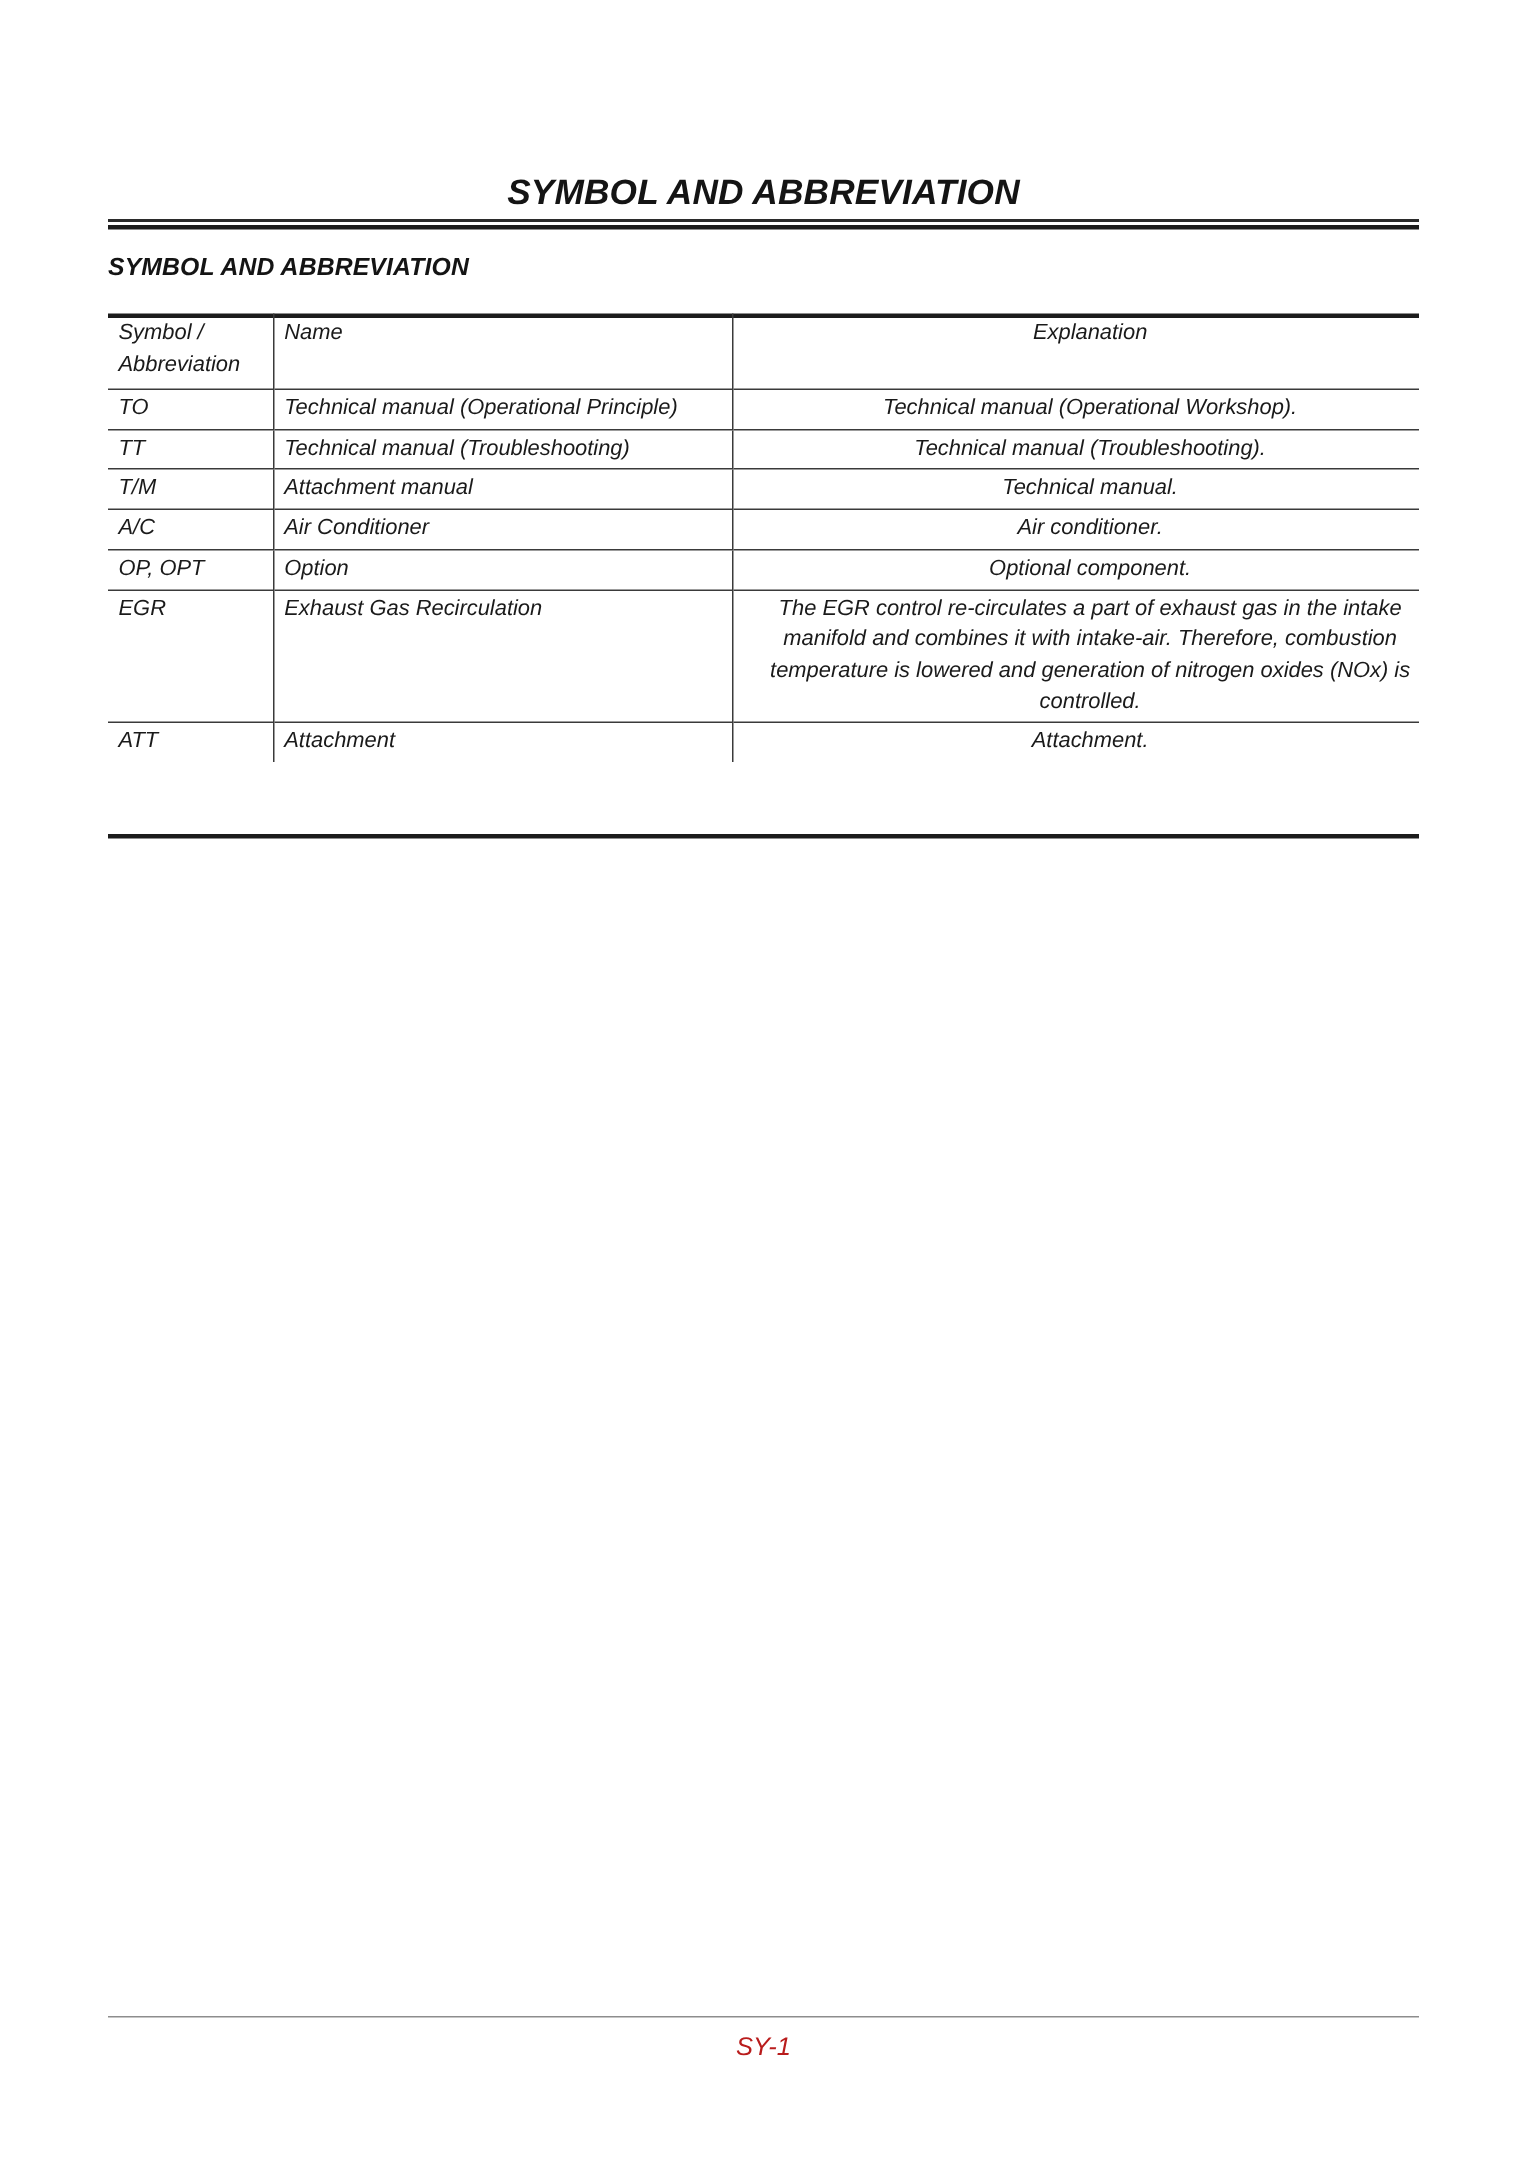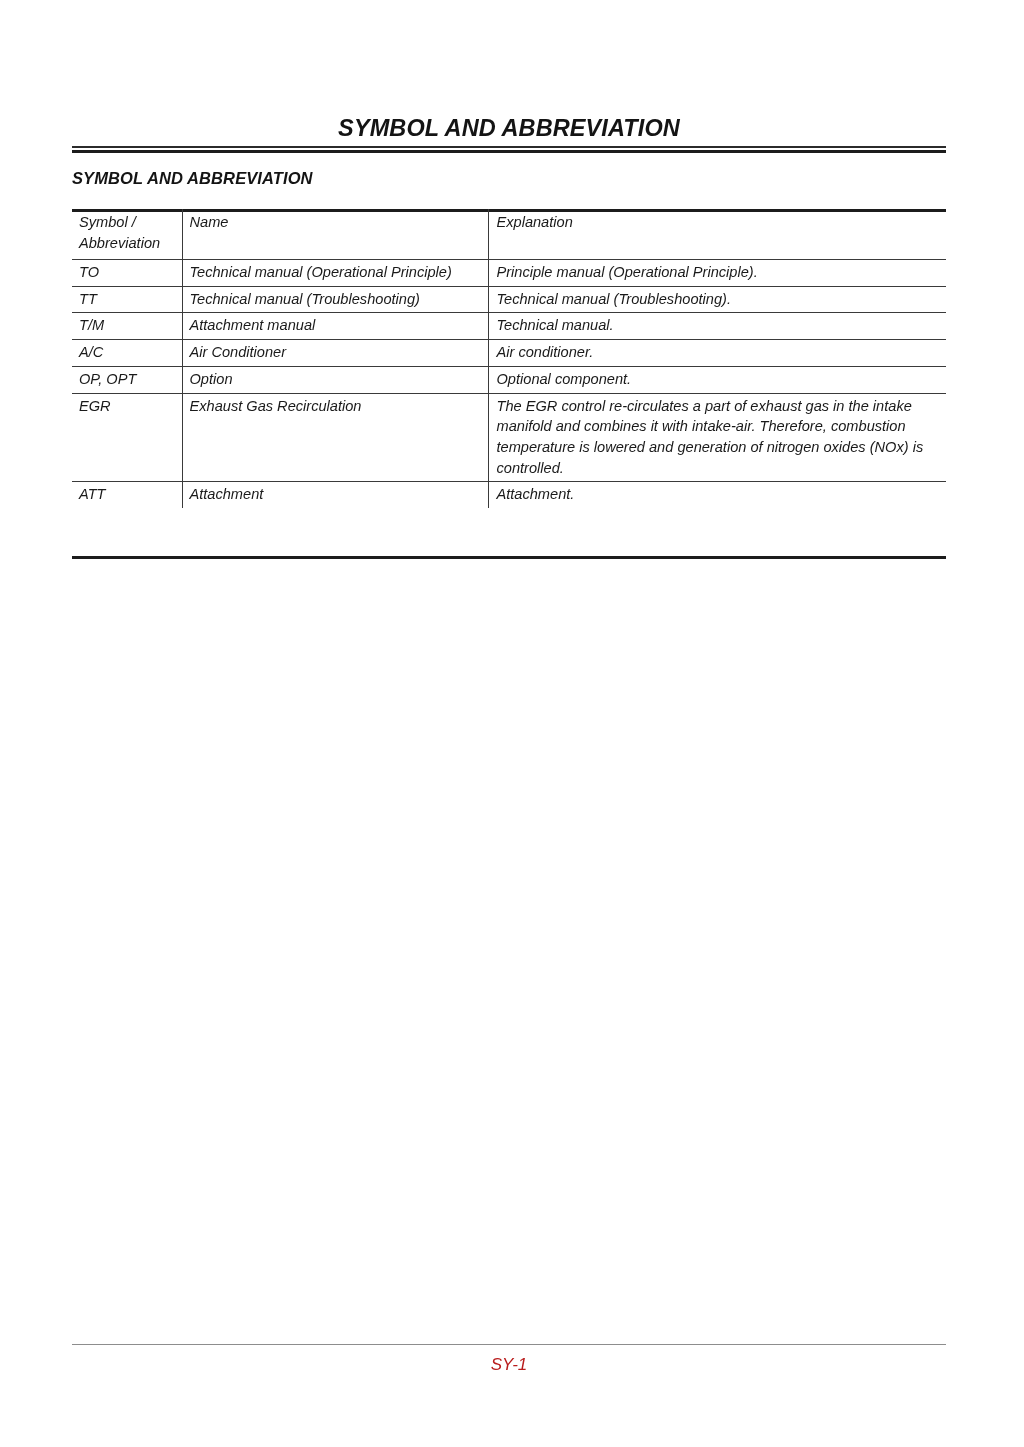--- a/index.html
+++ b/index.html
@@ -84,21 +84,22 @@
   table.sym td {
     vertical-align: top;
     padding: 2px 5px 3px 7px;
     line-height: 1.42;
     border-top: 1.1px solid #3a3a3a;
     border-right: 1.1px solid #3a3a3a;
     white-space: normal;
   }
   table.sym td.last-col {
     border-right: none;
-    padding-left: 8px;
+    padding-left: 24px;
+    text-align: center;
   }
   table.sym tr.top-row td {
     border-top: none;
     margin-top: 31px;
   }
   table.sym tr.top-row td {
     padding-top: 3px;
   }
   
   table.sym tr.head-row td {
@@ -175,21 +176,21 @@
             <span>Symbol /</span><br>
             <span>Abbreviation</span>
           </td>
           <td>Name</td>
           <td class="last-col">Explanation</td>
         </tr>
 
         <tr class="body-row">
           <td>TO</td>
           <td>Technical manual (Operational Principle)</td>
-          <td class="last-col">Principle manual (Operational Principle).</td>
+          <td class="last-col">Technical manual (Operational Workshop).</td>
         </tr>
 
         <tr class="body-row">
           <td>TT</td>
           <td>Technical manual (Troubleshooting)</td>
           <td class="last-col">Technical manual (Troubleshooting).</td>
         </tr>
 
         <tr class="body-row">
           <td>T/M</td>

